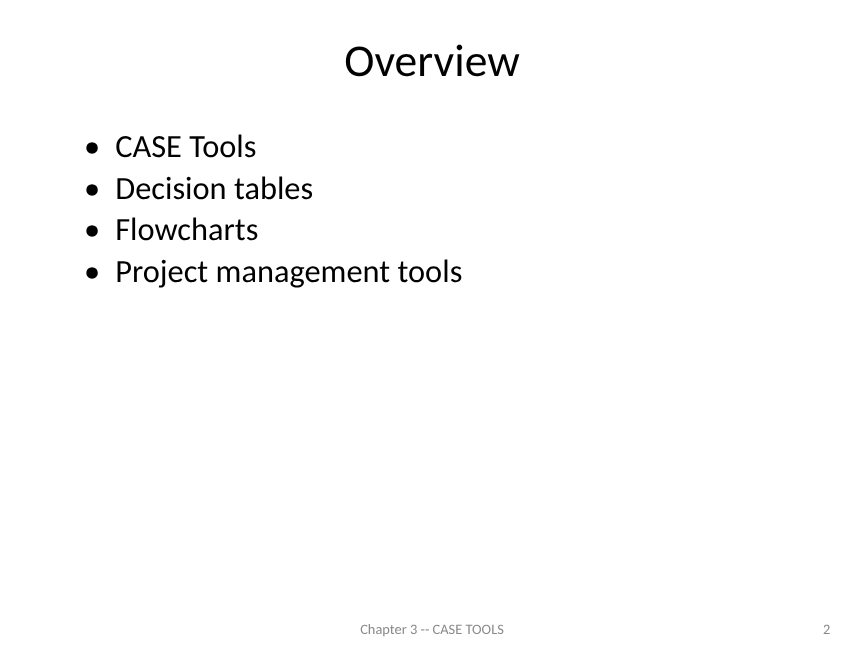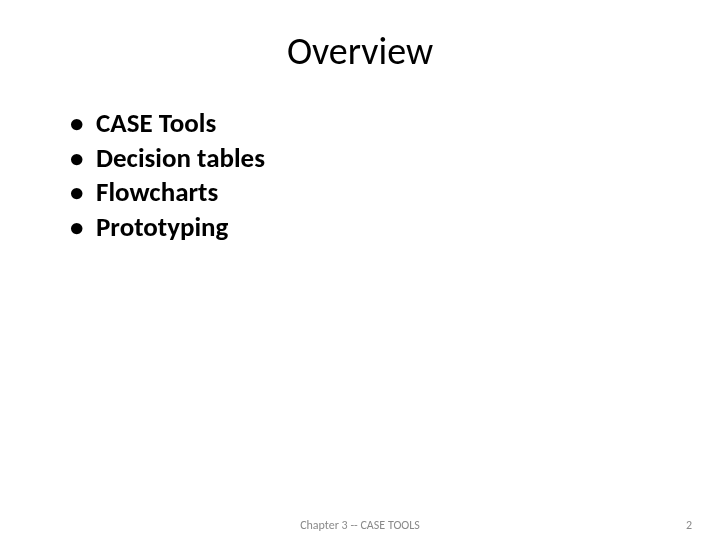--- a/index.html
+++ b/index.html
@@ -12,21 +12,20 @@
   }
   .title {
     text-align: center;
     font-size: 38px;
     font-weight: 400;
     margin-bottom: 32px;
   }
   .bullets {
     list-style: none;
     padding-left: 30px;
-    font-weight: bold;
   }
   .bullets li {
     font-size: 27px;
     line-height: 1.28;
     position: relative;
     padding-left: 26px;
   }
   .bullets li::before {
     content: "•";
     position: absolute;
@@ -54,19 +53,19 @@
 </style>
 </head>
 <body>
 
 <div class="slide">
   <h1 class="title">Overview</h1>
   <ul class="bullets">
     <li>CASE Tools</li>
     <li>Decision tables</li>
     <li>Flowcharts</li>
-    <li>Prototyping</li>
+    <li>Project management tools</li>
   </ul>
   <div class="footer">
     <span class="footer-center">Chapter 3 -- CASE TOOLS</span>
     <span class="footer-right">2</span>
   </div>
 </div>
 
 </body></html>

